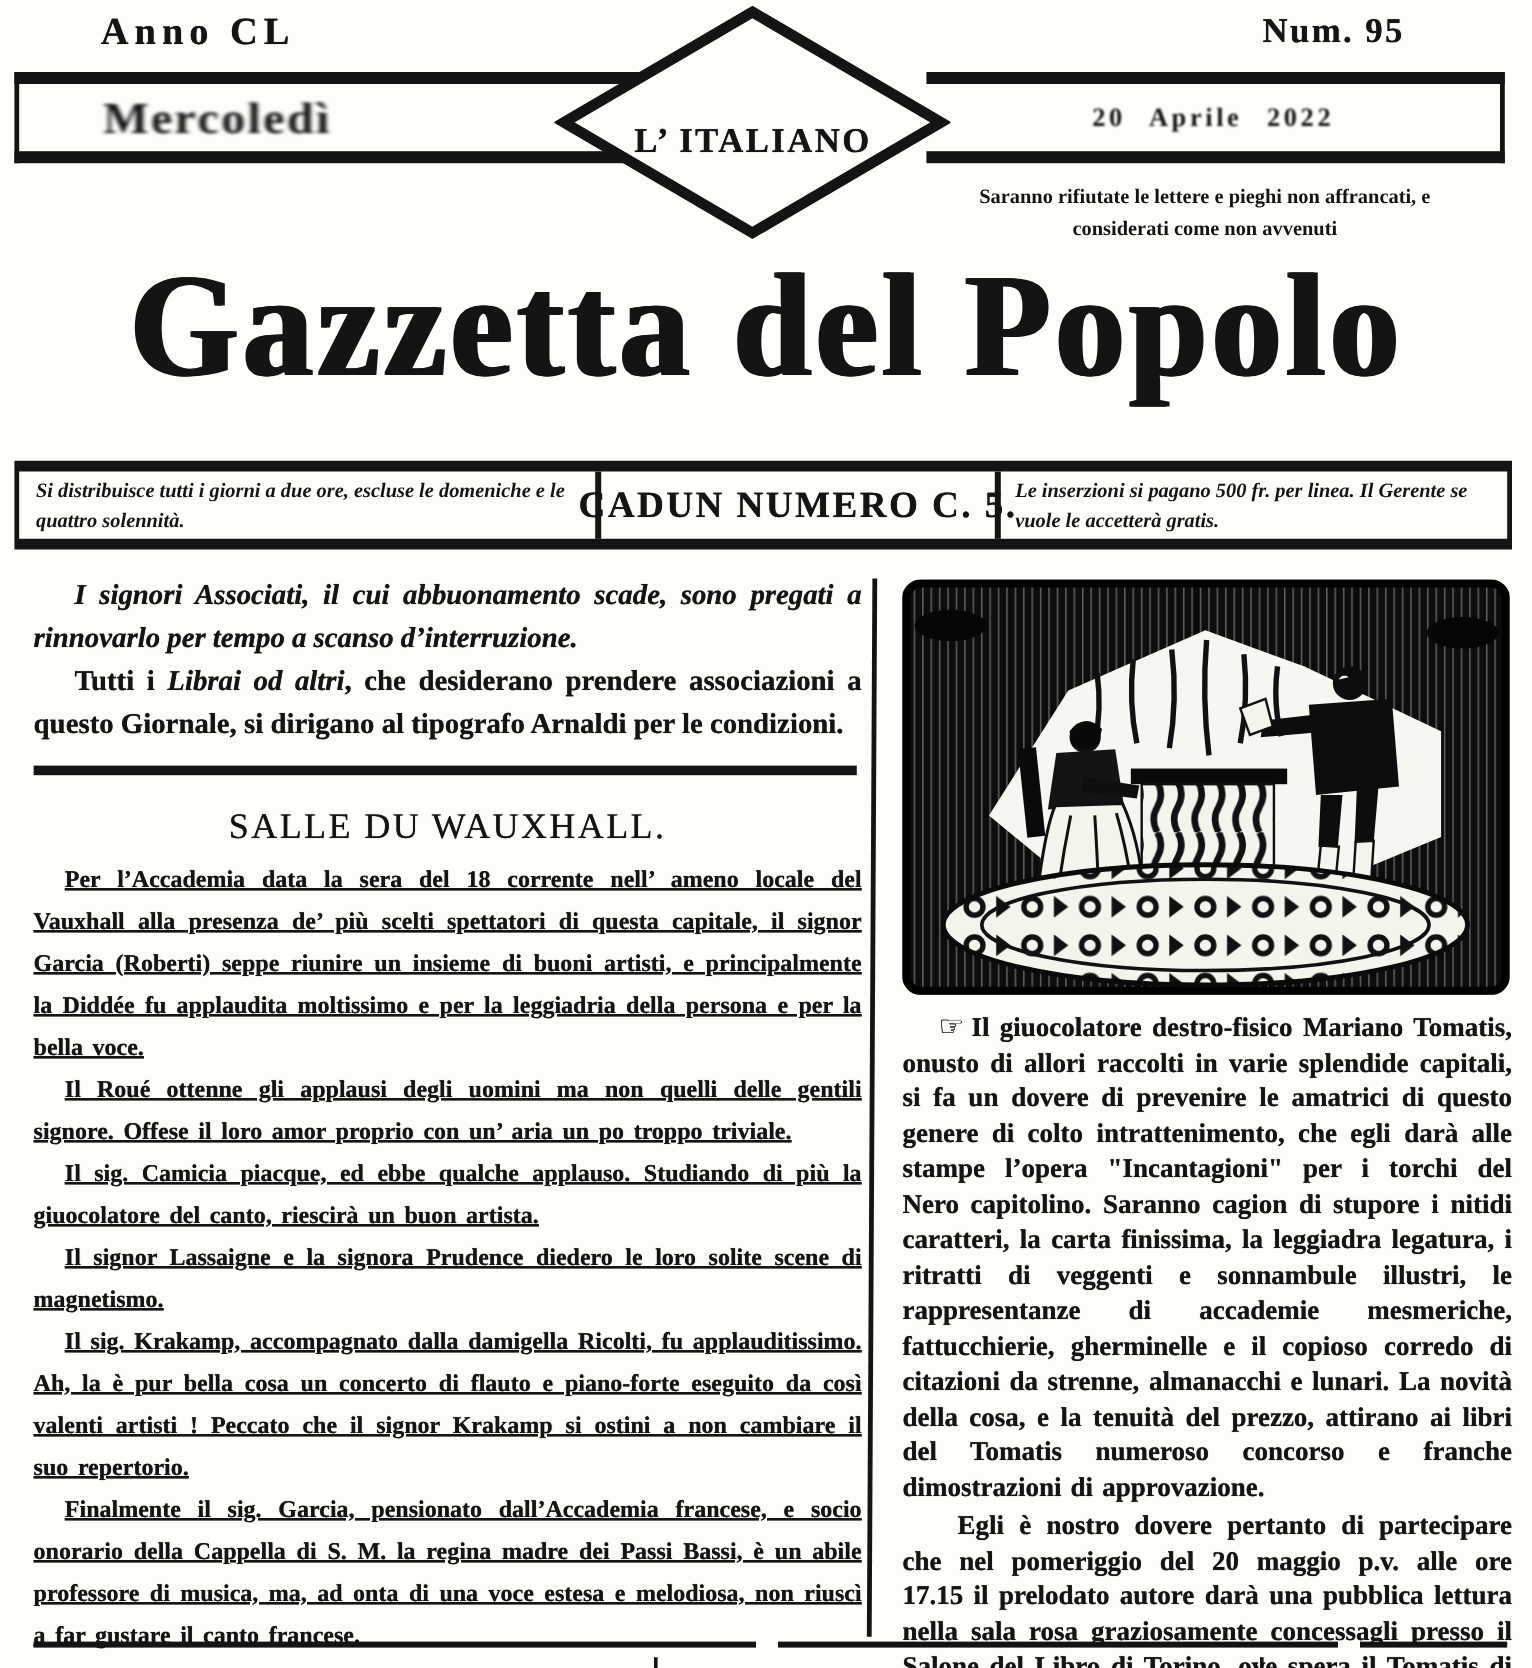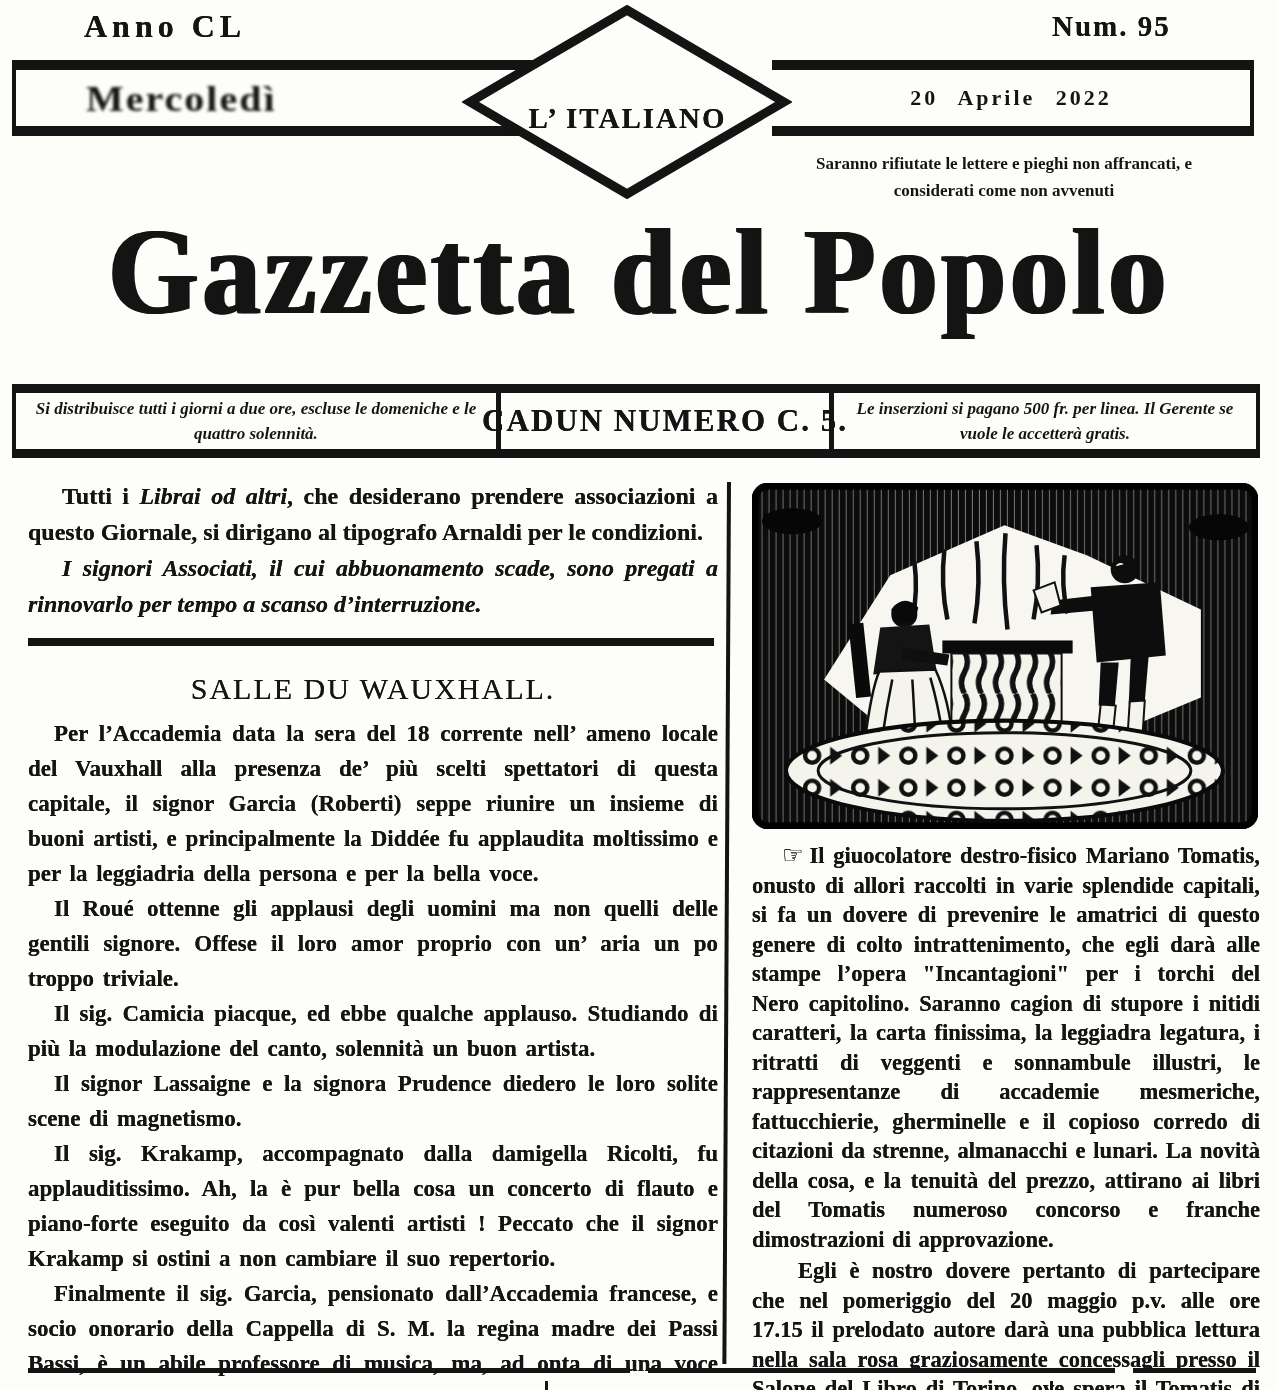--- a/index.html
+++ b/index.html
@@ -35,34 +35,34 @@
     transform:scaleY(1.06);filter:blur(.4px);
     text-shadow:2.5px 0 0 currentColor,-1px 0 0 currentColor;
     white-space:nowrap;
   }
   
   .infobar{
     position:absolute;left:12px;top:384px;width:1240px;height:56px;
     border:4px solid #141414;border-top-width:9px;border-bottom-width:9px;
     display:flex;align-items:stretch;background:#fdfdfa;filter:blur(.25px);
   }
-  .infocell{display:flex;align-items:center;justify-content:center;text-align:center;font-family:Liberation Serif, serif;}
+  .infocell{display:flex;align-items:center;justify-content:center;font-family:Liberation Serif, serif;}
   .info-left{width:452px;border-right:5px solid #141414;font-style:italic;font-weight:700;font-size:17px;line-height:1.5;padding:0 14px;}
   .info-center{width:328px;border-right:5px solid #141414;font-weight:700;font-size:31px;letter-spacing:2px;white-space:nowrap;}
   .info-right{flex:1;font-style:italic;font-weight:700;font-size:17px;line-height:1.5;padding:0 12px;border-radius:18px;}
   
   .colrule{position:absolute;left:727px;top:482px;width:3.5px;height:882px;background:#141414;transform:rotate(.3deg);transform-origin:top center;}
   .leftcol{position:absolute;left:28px;top:478px;width:690px;}
   .rightcol{position:absolute;left:752px;top:483px;width:508px;}
   .notice{font-size:24px;font-weight:700;line-height:36px;text-align:justify;margin:0;text-indent:34px;}
   .notice.it{font-style:italic;}
   .notice .em{font-style:italic;}
   .thickrule{height:8px;background:#141414;margin:16px 4px 0 0;filter:blur(.4px);}
   .heading{margin:26px 0 10px 0;text-align:center;font-size:30px;font-weight:400;letter-spacing:2px;}
-  .lp{font-size:23px;font-weight:700;line-height:35px;text-align:justify;margin:0;text-indent:26px;word-spacing:3px;}
+  .lp{font-size:20px;font-weight:700;line-height:35px;text-align:justify;margin:0;text-indent:26px;word-spacing:3px;text-decoration:underline;}
   .figure{width:506px;height:346px;display:block;}
   .rp{font-size:22.5px;font-weight:700;line-height:29.5px;text-align:justify;margin:0;word-spacing:2px;}
   .rp.first{margin-top:12px;}
   .rp.second{text-indent:46px;margin-top:2px;}
   .hand{font-family:"DejaVu Sans",sans-serif;font-size:24px;padding:0 6px 0 30px;}
   
   .bottomrule{
     position:absolute;left:28px;top:1368px;width:1228px;height:5px;
     background:linear-gradient(90deg,#141414 0 49%,transparent 49% 50.5%,#141414 50.5% 88.5%,transparent 88.5% 90%,#141414 90% 100%);
     filter:blur(.3px);
@@ -95,27 +95,27 @@
 
   <div class="infobar">
     <div class="infocell info-left">Si distribuisce tutti i giorni a due ore, escluse le domeniche e le quattro solennità.</div>
     <div class="infocell info-center ink">CADUN NUMERO C. 5.</div>
     <div class="infocell info-right">Le inserzioni si pagano 500 fr. per linea. Il Gerente se vuole le accetterà gratis.</div>
   </div>
 
   <div class="colrule"></div>
 
   <div class="leftcol">
+    <p class="notice it ink">I signori Associati, il cui abbuonamento scade, sono pregati a rinnovarlo per tempo a scanso d’interruzione.</p>
     <p class="notice ink"><span>Tutti i </span><span class="em">Librai od altri</span><span>, che desiderano prendere associazioni a questo Giornale, si dirigano al tipografo Arnaldi per le condizioni.</span></p>
-    <p class="notice it ink">I signori Associati, il cui abbuonamento scade, sono pregati a rinnovarlo per tempo a scanso d’interruzione.</p>
     <div class="thickrule"></div>
     <h2 class="heading ink">SALLE DU WAUXHALL.</h2>
     <p class="lp ink">Per l’Accademia data la sera del 18 corrente nell’ ameno locale del Vauxhall alla presenza de’ più scelti spettatori di questa capitale, il signor Garcia (Roberti) seppe riunire un insieme di buoni artisti, e principalmente la Diddée fu applaudita moltissimo e per la leggiadria della persona e per la bella voce.</p>
     <p class="lp ink">Il Roué ottenne gli applausi degli uomini ma non quelli delle gentili signore. Offese il loro amor proprio con un’ aria un po troppo triviale.</p>
-    <p class="lp ink">Il sig. Camicia piacque, ed ebbe qualche applauso. Studiando di più la modulazione del canto, solennità un buon artista.</p>
+    <p class="lp ink">Il sig. Camicia piacque, ed ebbe qualche applauso. Studiando di più la giuocolatore del canto, riescirà un buon artista.</p>
     <p class="lp ink">Il signor Lassaigne e la signora Prudence diedero le loro solite scene di magnetismo.</p>
     <p class="lp ink">Il sig. Krakamp, accompagnato dalla damigella Ricolti, fu applauditissimo. Ah, la è pur bella cosa un concerto di flauto e piano-forte eseguito da così valenti artisti ! Peccato che il signor Krakamp si ostini a non cambiare il suo repertorio.</p>
     <p class="lp ink">Finalmente il sig. Garcia, pensionato dall’Accademia francese, e socio onorario della Cappella di S. M. la regina madre dei Passi Bassi, è un abile professore di musica, ma, ad onta di una voce estesa e melodiosa, non riuscì a far gustare il canto francese.</p>
 
   </div>
 
   <div class="rightcol">
 
     <svg class="figure" viewBox="0 0 505 345">
       <defs>

